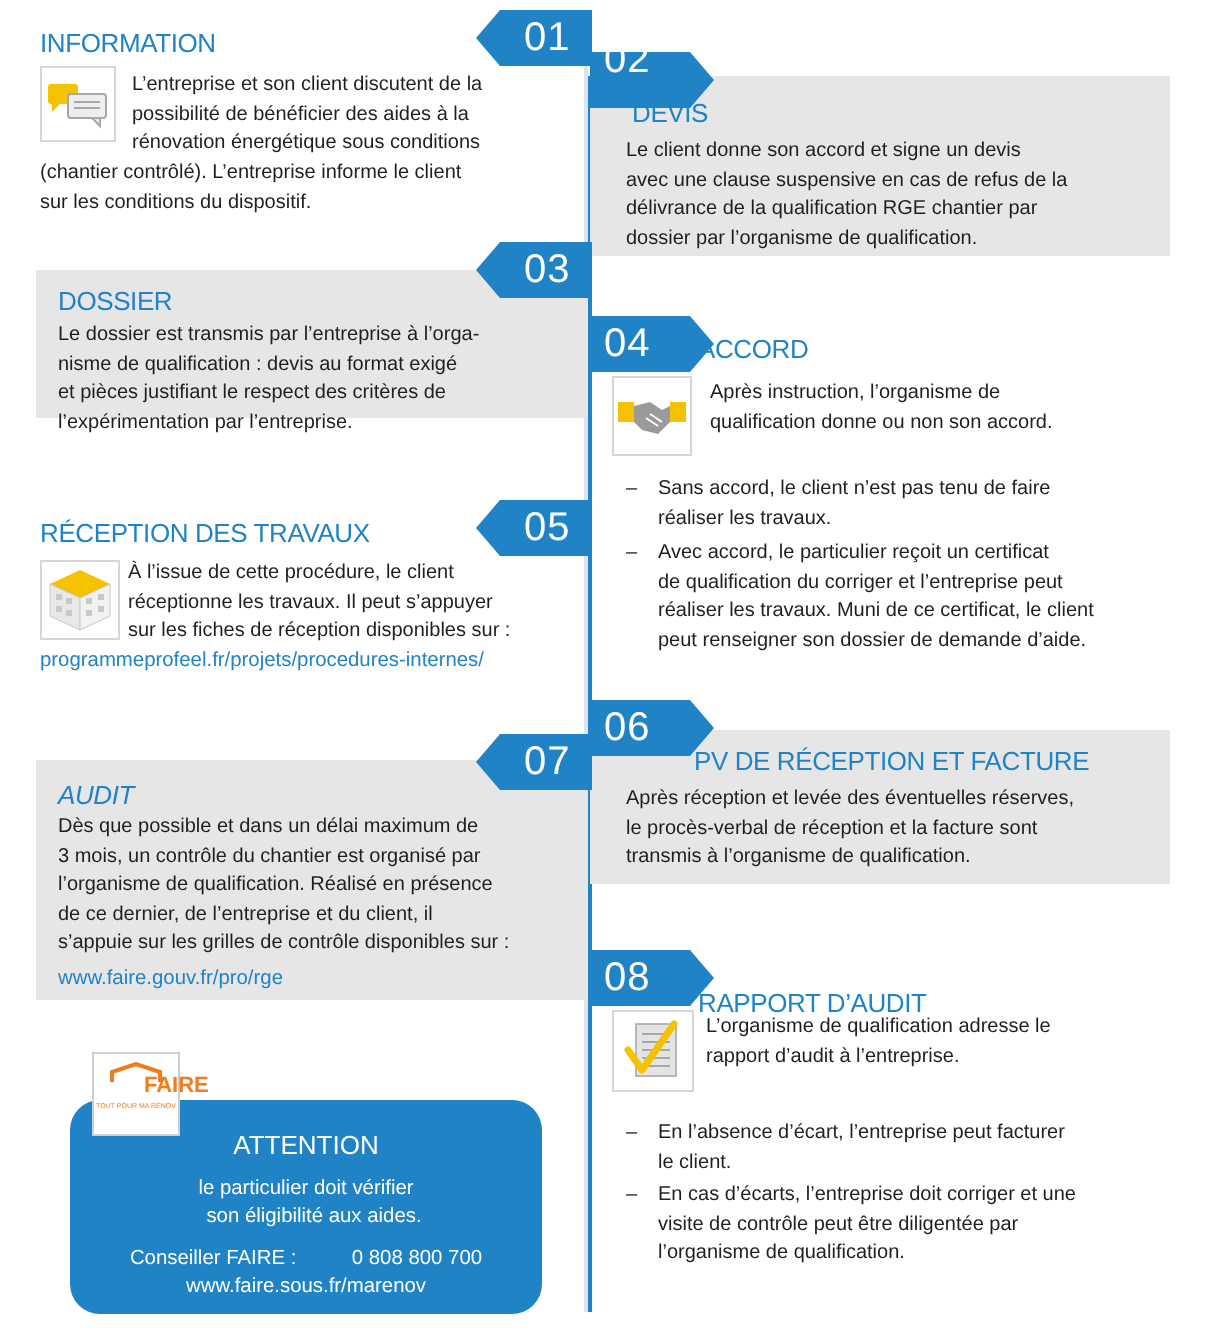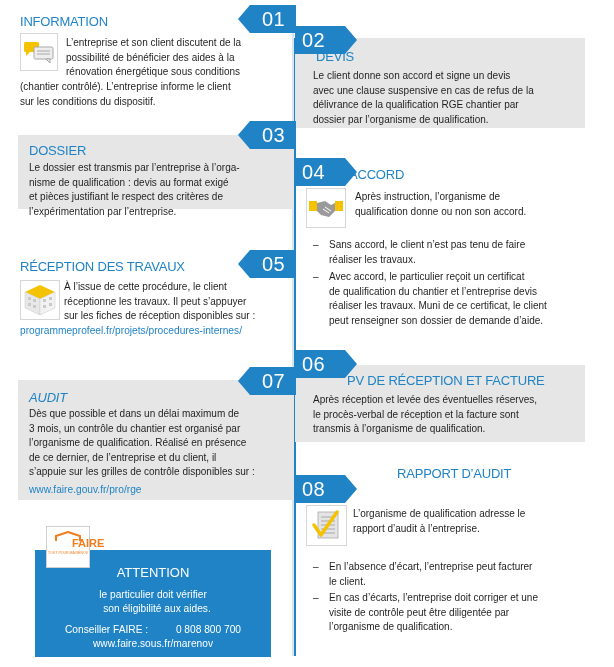--- a/index.html
+++ b/index.html
@@ -55,21 +55,21 @@
   <div>rénovation énergétique sous conditions</div>
 </div>
 <div class="abs txt" style="left:20px; top:80px;">
   <div>(chantier contrôlé). L’entreprise informe le client</div>
   <div>sur les conditions du dispositif.</div>
 </div>
 
 <svg class="badge-r" style="left:295px; top:26px;" viewBox="0 0 62 28">
   <polygon points="0,0 50,0 62,14 50,28 0,28" fill="#1f83c6"></polygon>
 </svg>
-<div class="badge-num" style="left:302px; top:26px;text-align:right;">02</div>
+<div class="badge-num" style="left:302px; top:16px;text-align:right;">02</div>
 <div class="abs title" style="left:316px; top:49px;">DEVIS</div>
 <div class="abs txt" style="left:313px; top:69px;">
   <div>Le client donne son accord et signe un devis</div>
   <div>avec une clause suspensive en cas de refus de la</div>
   <div>délivrance de la qualification RGE chantier par</div>
   <div>dossier par l’organisme de qualification.</div>
 </div>
 
 <svg class="badge-l" style="left:238px; top:121px;" viewBox="0 0 58 28">
   <polygon points="0,14 12,0 58,0 58,28 12,28" fill="#1f83c6"></polygon>
@@ -104,21 +104,21 @@
   <span class="dash">–</span>
   <div class="b-text">
     <div>Sans accord, le client n’est pas tenu de faire</div>
     <div>réaliser les travaux.</div>
   </div>
 </div>
 <div class="bullet txt" style="left:313px; top:270px;">
   <span class="dash">–</span>
   <div class="b-text">
     <div>Avec accord, le particulier reçoit un certificat</div>
-    <div>de qualification du chantier et l’entreprise devis</div>
+    <div>de qualification du corriger et l’entreprise peut</div>
     <div>réaliser les travaux. Muni de ce certificat, le client</div>
     <div>peut renseigner son dossier de demande d’aide.</div>
   </div>
 </div>
 
 <svg class="badge-l" style="left:238px; top:250px;" viewBox="0 0 58 28">
   <polygon points="0,14 12,0 58,0 58,28 12,28" fill="#1f83c6"></polygon>
 </svg>
 <div class="badge-num" style="left:262px; top:250px;">05</div>
 <div class="abs title" style="left:20px; top:259px;">RÉCEPTION DES TRAVAUX</div>
@@ -168,21 +168,21 @@
   <div>l’organisme de qualification. Réalisé en présence</div>
   <div>de ce dernier, de l’entreprise et du client, il</div>
   <div>s’appuie sur les grilles de contrôle disponibles sur :</div>
 </div>
 <a class="abs link" style="left:29px; top:483px;">www.faire.gouv.fr/pro/rge</a>
 
 <svg class="badge-r" style="left:295px; top:475px;" viewBox="0 0 62 28">
   <polygon points="0,0 50,0 62,14 50,28 0,28" fill="#1f83c6"></polygon>
 </svg>
 <div class="badge-num" style="left:302px; top:475px;">08</div>
-<div class="abs title" style="left:349px; top:466px;margin-left:48px;">RAPPORT D’AUDIT</div>
+<div class="abs title" style="left:349px; top:494px;">RAPPORT D’AUDIT</div>
 <div class="iconbox" style="left:306px; top:505px; width:41px; height:41px;">
   <svg width="39" height="39" viewBox="0 0 39 39">
     <rect x="11" y="6" width="20" height="26" fill="#e4e4e4" stroke="#a8a8a8" stroke-width="0.8"></rect>
     <g stroke="#a8a8a8" stroke-width="1">
       <line x1="14" y1="11" x2="28" y2="11"></line>
         <line x1="14" y1="15" x2="28" y2="15"></line>
       <line x1="14" y1="19" x2="28" y2="19"></line>
         <line x1="14" y1="23" x2="28" y2="23"></line>
       <line x1="14" y1="27" x2="28" y2="27"></line>
     </g>
@@ -202,21 +202,21 @@
 </div>
 <div class="bullet txt" style="left:313px; top:591px;">
   <span class="dash">–</span>
   <div class="b-text">
     <div>En cas d’écarts, l’entreprise doit corriger et une</div>
     <div>visite de contrôle peut être diligentée par</div>
     <div>l’organisme de qualification.</div>
   </div>
 </div>
 
-<div class="attention" style="left:35px; top:550px; width:236px; height:107px;">
+<div class="attention" style="left:35px; top:550px; width:236px; height:107px;border-radius:15px;">
   <div style="font-size:13px; margin-top:15px; line-height:16px;">ATTENTION</div>
   <div style="font-size:10.2px; margin-top:7px; line-height:14px;">le particulier doit vérifier</div>
   <div style="font-size:10.2px; line-height:14px; padding-left:8px;">son éligibilité aux aides.</div>
   <div style="font-size:10.2px; margin-top:7px; line-height:14px;">
     <span>Conseiller FAIRE :</span>
     <span style="display:inline-block; width:22px;"></span>
     <span>0 808 800 700</span>
   </div>
   <div style="font-size:10.2px; line-height:14px;">www.faire.sous.fr/marenov</div>
 </div>

